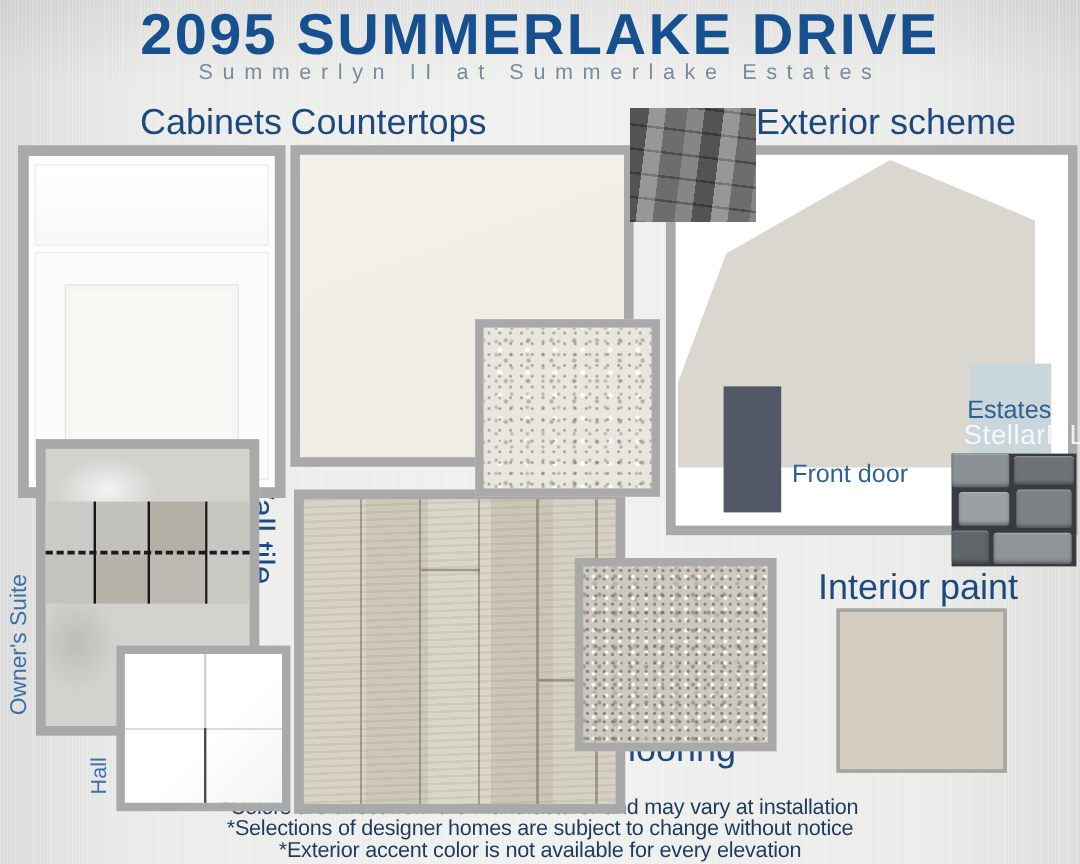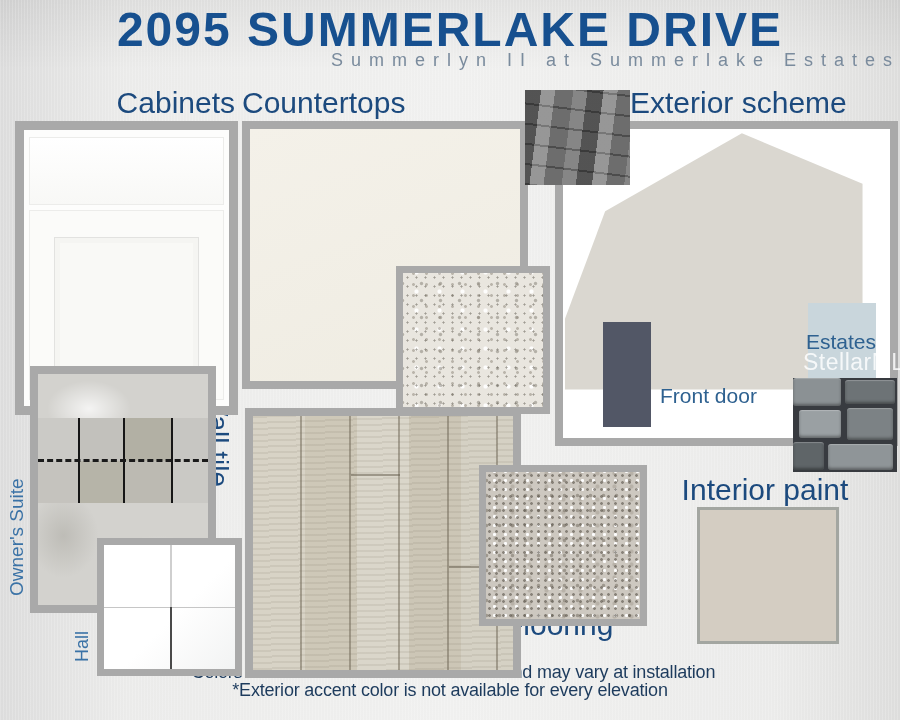--- a/index.html
+++ b/index.html
@@ -8,21 +8,21 @@
     font-family:"Liberation Sans", sans-serif;
     background:
       repeating-linear-gradient(90deg, rgba(255,255,255,.18) 0 1px, rgba(0,0,0,0) 1px 3px),
       linear-gradient(180deg, rgba(0,0,0,.06), rgba(0,0,0,0) 70px),
       linear-gradient(90deg,#dcdcdc 0%,#ebebea 14%,#f0f0ef 50%,#ebebea 86%,#dddddc 100%);
   }
   .abs{position:absolute;}
   
   .title{left:0;right:0;top:2px;text-align:center;font-size:48px;font-weight:bold;
          letter-spacing:2px;color:#17508f;white-space:nowrap;}
-  .subtitle{left:0;right:0;top:50px;text-align:right;font-size:18px;letter-spacing:8px;
+  .subtitle{left:0;right:0;top:50px;text-align:center;font-size:18px;letter-spacing:8px;
          color:#7a8b9d;white-space:nowrap;}
   
   .seclabel{font-size:30px;color:#1c4a7e;white-space:nowrap;}
   .annlabel{font-size:21px;color:#2e6190;white-space:nowrap;}
   .vdown{writing-mode:vertical-rl;font-size:18px;color:#3a72a6;white-space:nowrap;}
   .vup{writing-mode:vertical-rl;transform:rotate(180deg);font-size:19px;color:#3a72a6;white-space:nowrap;}
   
   .panel{border:8px solid #a9a9a9;background:#fff;}
   
   .panel-cab{left:15px;top:121px;width:205px;height:276px;border-width:9px;background:#fdfdfc;z-index:1;}
@@ -179,14 +179,15 @@
   <div class="joint joint2"></div>
 </div>
 <div class="abs panel panel-carpet"></div>
 <div class="abs seclabel" style="left:505px;top:608px;">Flooring</div>
 
 <div class="abs seclabel" style="left:660px;top:473px;width:210px;text-align:center;">Interior paint</div>
 <div class="abs swatch-interior"></div>
 
 <div class="abs footnotes">
   <div>*Colors are direct from the manufacturer and may vary at installation</div>
+  <div>*Selections of designer homes are subject to change without notice</div>
   <div>*Exterior accent color is not available for every elevation</div>
 </div>
 
 </body></html>

